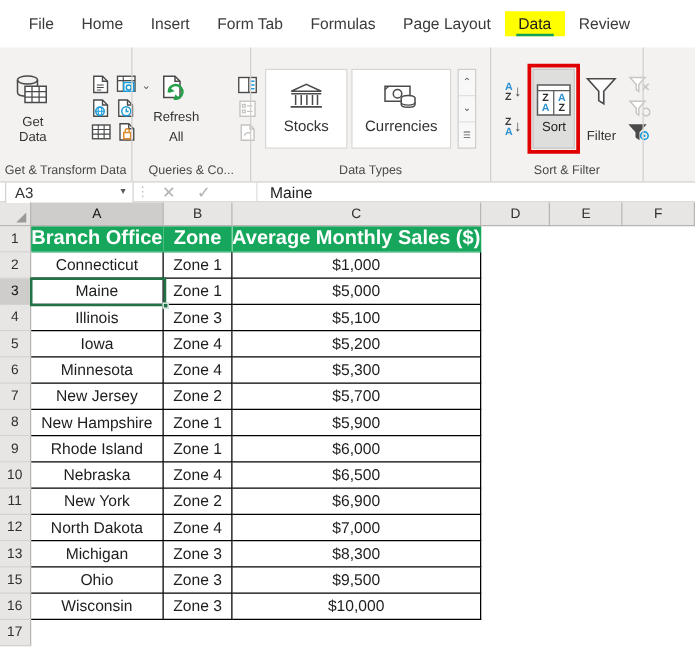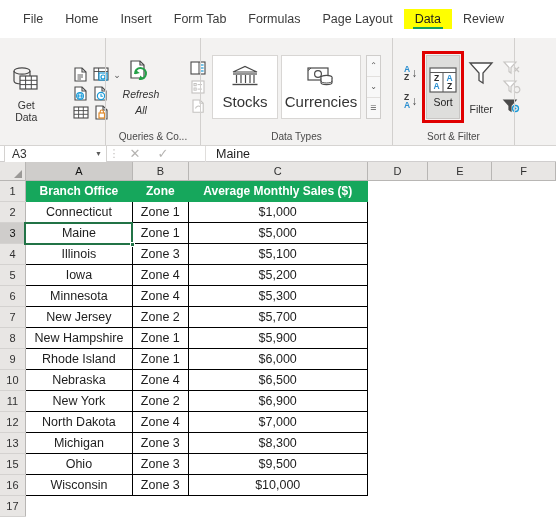--- a/index.html
+++ b/index.html
@@ -93,21 +93,21 @@
   .iconbox { display: flex; align-items: center; justify-content: center; }
 
   .galleryitem {
     border: 1px solid #d8d6d4;
     background: #ffffff;
     display: flex; flex-direction: column;
     align-items: center; justify-content: center;
     width: 64px; height: 62px;
     cursor: default;
   }
-  .galleryitem .lbl { font-size: 15px; color: #333; margin-top: 3px; }
+  .galleryitem .lbl { font-size: 12px; color: #333; margin-top: 3px; }
   .galscroll {
     display: flex; flex-direction: column;
     border: 1px solid #cfcdcb; background:#f8f8f8;
     margin-left: 2px;
   }
   .galscroll div {
     width: 13px; height: 20px;
     display:flex; align-items:center; justify-content:center;
     font-size: 8px; color:#555;
     border-bottom: 1px solid #e2e0de;
@@ -218,21 +218,21 @@
     background: #ffffff;
     overflow: hidden;
     white-space: nowrap;
     cursor: default;
   }
   .cell.bordered { border: 1px solid #000000; }
   .cell.hdr {
     background: #16a75c;
     color: #ffffff;
     font-weight: bold;
-    font-size: 12px;
+    font-size: 16px;
     border: 1px solid #16a75c;
   }
   .cell.blank { border: none; background:#fff; }
   .selbox {
     position: absolute;
     border: 2px solid #217346;
     box-sizing: border-box;
     pointer-events: none;
   }
   .selhandle {
@@ -335,24 +335,25 @@
               <svg width="17" height="17" viewBox="0 0 17 17">
                 <path d="M3 2 h7 l4 4 v9 h-11 z" fill="#fff" stroke="#4a4a4a" stroke-width="1.1"></path>
                 <path d="M10 2 v4 h4" fill="none" stroke="#4a4a4a" stroke-width="1.1"></path>
                 <rect x="6" y="9" width="5.5" height="5" fill="#fff" stroke="#e08a2b" stroke-width="1.2"></rect>
                 <path d="M7.2 9 v-1.4 a1.6 1.6 0 0 1 3.2 0 v1.4" fill="none" stroke="#e08a2b" stroke-width="1.1"></path>
               </svg>
             </span>
           </div>
         </div>
       </div>
+      <div class="rgroup-label">Get &amp; Transform Data</div>
     </div>
 
     <div class="rgroup" style="width:95px">
-      <div class="rgroup-body" style="justify-content:center; gap:6px;font-style:italic;">
+      <div class="rgroup-body" style="justify-content:center; gap:6px;">
         <div class="bigbtn">
           <span class="iconbox">
             <svg width="30" height="30" viewBox="0 0 30 30">
               <path d="M5 4 h9 l4 4 v13 h-13 z" fill="#fff" stroke="#4a4a4a" stroke-width="1.2"></path>
               <path d="M14 4 v4 h4" fill="none" stroke="#4a4a4a" stroke-width="1.2"></path>
               <path d="M9 17 a5.5 5.5 0 1 1 4 4.8" fill="none" stroke="#24a148" stroke-width="2"></path>
               <path d="M9 12.6 l0.4 4.6 l4.4 -1.2 z" fill="#24a148"></path>
               <path d="M17.5 21.6 l-4.4 1.2 l1.2 -4.4 z" fill="#24a148"></path>
             </svg>
           </span>

